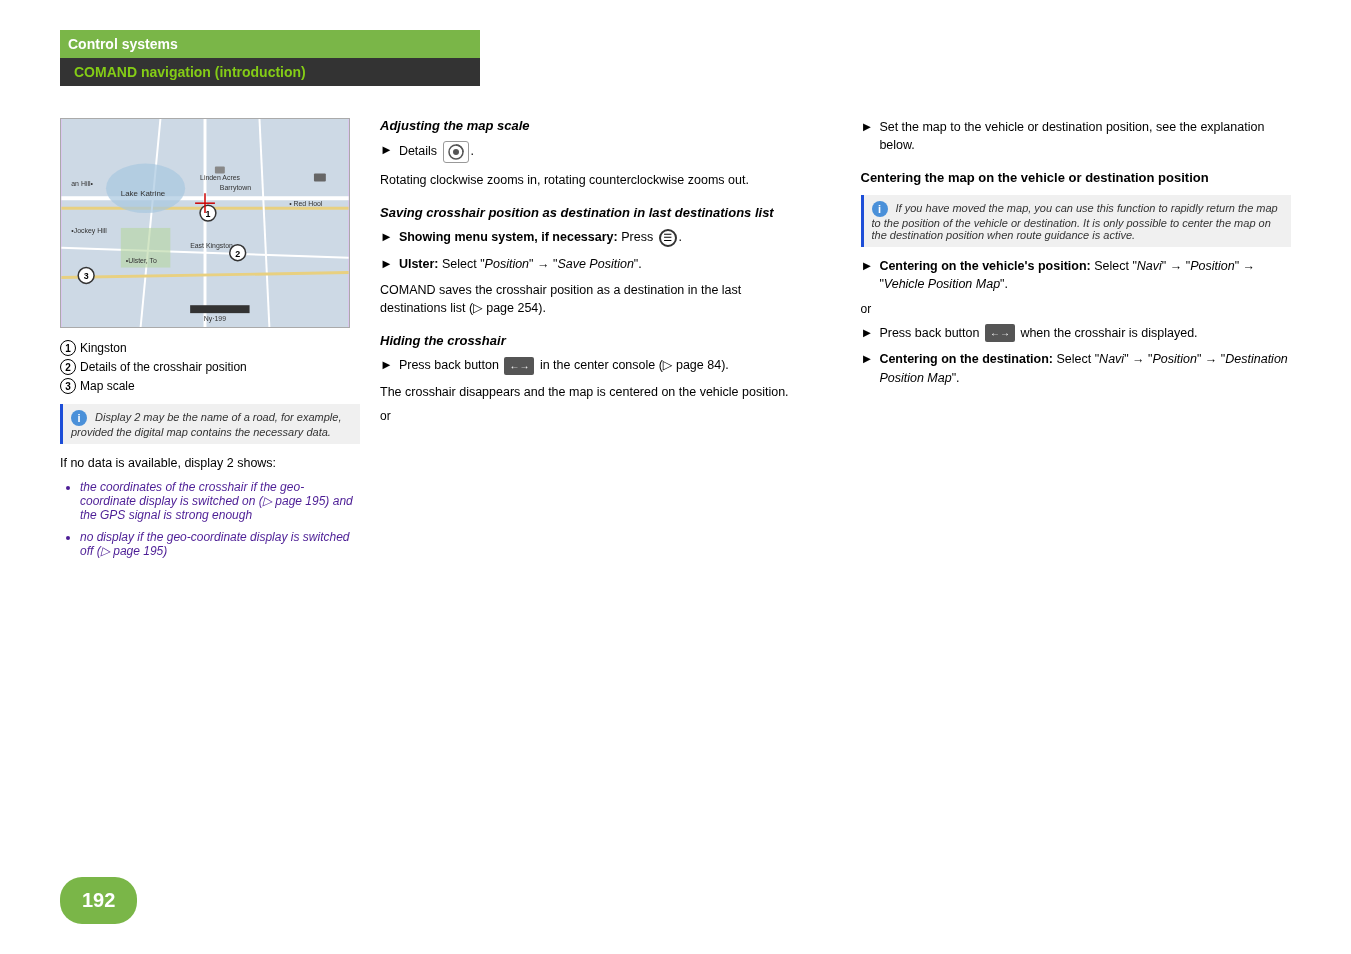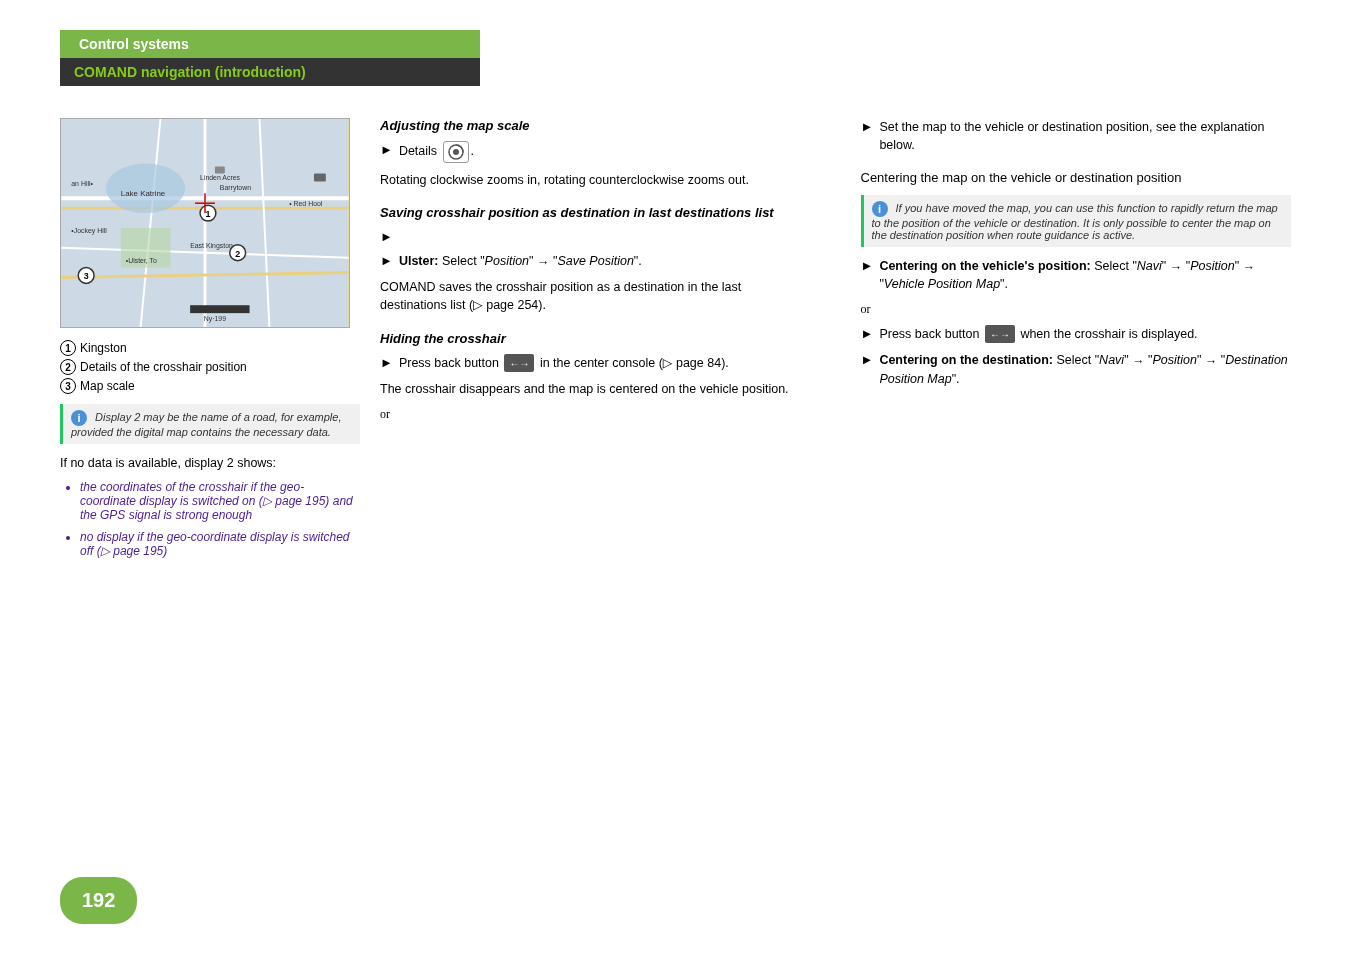--- a/index.html
+++ b/index.html
@@ -17,21 +17,21 @@
       max-width: 1351px;
     }
 
     
     .header-section {
       margin-bottom: 10px;
     }
 
     .header-green-bar {
       background: #7ab648;
-      padding: 6px 19px;
+      padding: 6px 8px;
       margin-bottom: 0;
       display: inline-block;
       min-width: 420px;
     }
 
     .header-green-bar span {
       color: #fff;
       font-weight: bold;
       font-size: 14px;
     }
@@ -75,21 +75,21 @@
     }
 
     .far-right-col {
       flex: 1;
     }
 
     
     .map-container {
       width: 290px;
       height: 210px;
-      background: #fde047;
+      background: #f0abfc;
       position: relative;
       margin-bottom: 12px;
       border: 1px solid #aaa;
       overflow: hidden;
     }
 
     
     .map-svg {
       position: absolute;
       top: 0; left: 0;
@@ -120,21 +120,21 @@
 
     .legend-item {
       display: flex;
       align-items: center;
       font-size: 12px;
       margin-bottom: 3px;
     }
 
     .info-box {
       background: #f0f0f0;
-      border-left: 3px solid #22c55e;
+      border-left: 3px solid #1d4ed8;
       padding: 6px 8px;
       margin: 10px 0;
       font-size: 11px;
       font-style: italic;
       color: #333;
     }
 
     .info-box .info-icon {
       display: inline-flex;
       align-items: center;
@@ -232,32 +232,31 @@
       border: 2px solid #333;
       border-radius: 50%;
       font-size: 10px;
       margin: 0 2px;
       vertical-align: middle;
     }
 
     .or-text {
       font-size: 12px;
       margin: 8px 0;
-      font-family: Liberation Serif, serif;
     }
 
     p.body-text {
       font-size: 12.5px;
       line-height: 1.45;
       margin-bottom: 8px;
     }
 
     
     .section-heading {
-      font-weight: normal;
+      font-weight: bold;
       font-size: 13px;
       margin-bottom: 8px;
       margin-top: 16px;
     }
 
     
     .page-number-block {
       position: fixed;
       bottom: 30px;
       left: 60px;
@@ -381,20 +380,24 @@
             </span>.
           </p>
         </div>
 
         <p class="body-text">Rotating clockwise zooms in, rotating counterclockwise zooms out.</p>
 
         <div class="section-title">Saving crosshair position as destination in last destinations list</div>
 
         <div class="arrow-bullet">
           <span class="arrow">►</span>
+          <p>
+            <strong>Showing menu system, if necessary:</strong> Press
+            <span class="menu-icon">☰</span>.
+          </p>
         </div>
 
         <div class="arrow-bullet">
           <span class="arrow">►</span>
           <p>
             <strong>Ulster:</strong> Select "<em>Position</em>" → "<em>Save Position</em>".
           </p>
         </div>
 
         <p class="body-text">COMAND saves the crosshair position as a destination in the last destinations list (▷ page 254).</p>

